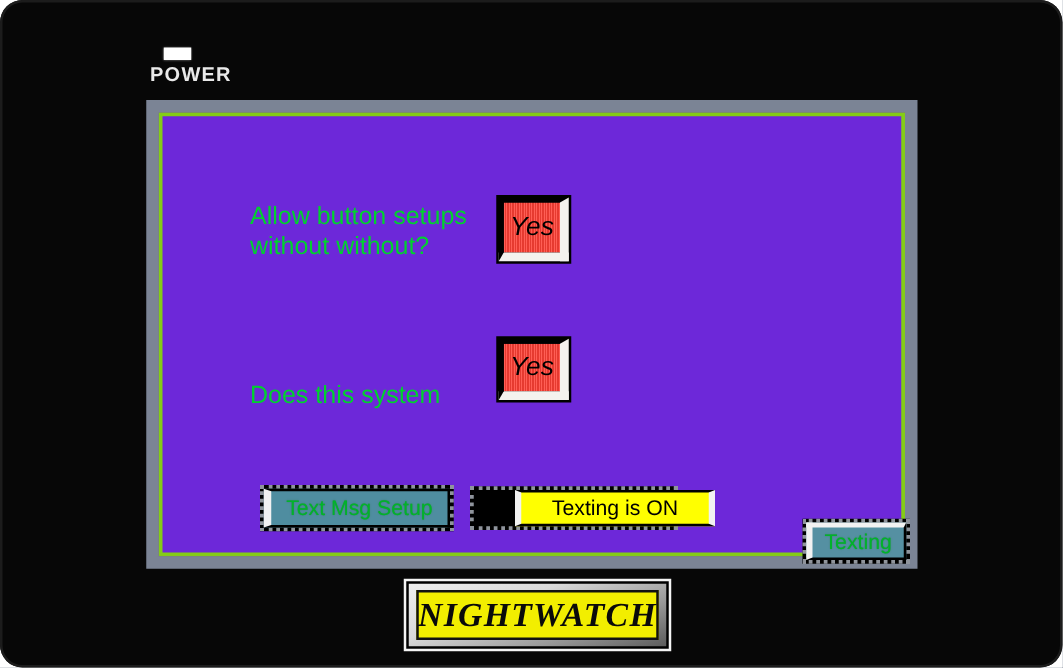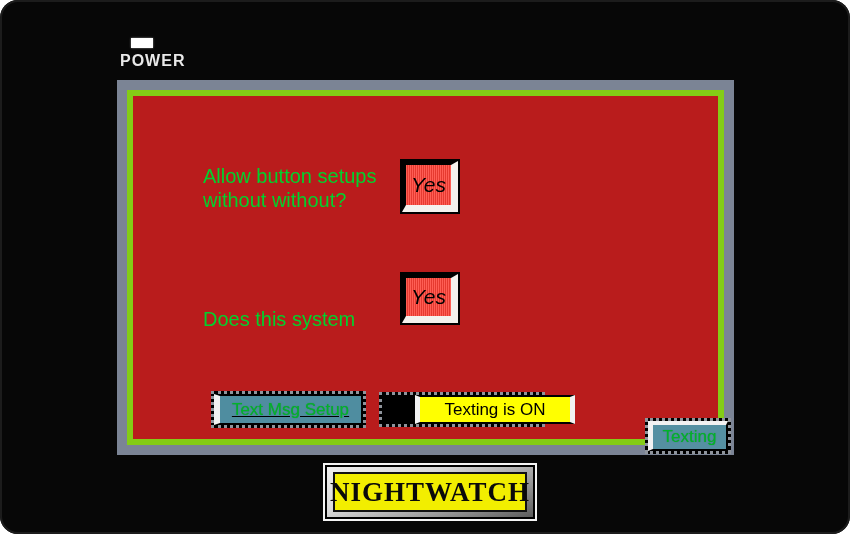--- a/index.html
+++ b/index.html
@@ -43,22 +43,22 @@
   
   .screen {
     position: absolute;
     left: 117px; top: 80px;
     width: 617px; height: 375px;
     background: #7b8495;
   }
   .screen-inner {
     position: absolute;
     left: 10px; top: 10px; right: 10px; bottom: 10px;
-    border: 6px solid #84cc16;
-    background: #b91c1c;
+    border: 3px solid #84cc16;
+    background: #6d28d9;
   }
 
   
   .question {
     position: absolute;
     color: #00d22e;
     font-size: 20px;
     line-height: 24px;
     white-space: nowrap;
   }
@@ -106,21 +106,21 @@
   }
   .hmi-inner {
     width: 100%; height: 100%;
     box-sizing: border-box;
     border: 2px solid #000;
     display: flex;
     align-items: center;
     justify-content: center;
     font-size: 17px;
   }
-  .btn-setup { left: 78px; top: 295px; width: 155px; height: 37px; text-decoration: underline; }
+  .btn-setup { left: 78px; top: 295px; width: 155px; height: 37px; }
   .btn-setup .hmi-inner {
     border-left: 6px solid #f2f2f2;
     background: #4f8da0;
     color: #00b42a;
     text-shadow: 0 0 1px #2f7a50;
   }
   .btn-texting { left: 246px; top: 296px; width: 166px; height: 35px; }
   .btn-texting .hmi-inner {
     border-left: 5px solid #f2f2f2;
     border-right: 5px solid #f2f2f2;
@@ -159,20 +159,21 @@
     border: 2px solid #111;
     background: #f2ee00;
     display: flex;
     align-items: center;
     justify-content: center;
     color: #0a0a0a;
     font-family: "Liberation Serif", serif;
     font-weight: bold;
     font-size: 27px;
     letter-spacing: 1px;
+    font-style: italic;
   }
 </style>
 </head>
 <body>
 
 <div class="bezel">
 
   <div class="power-led"></div>
   <div class="power-label">POWER</div>
 

